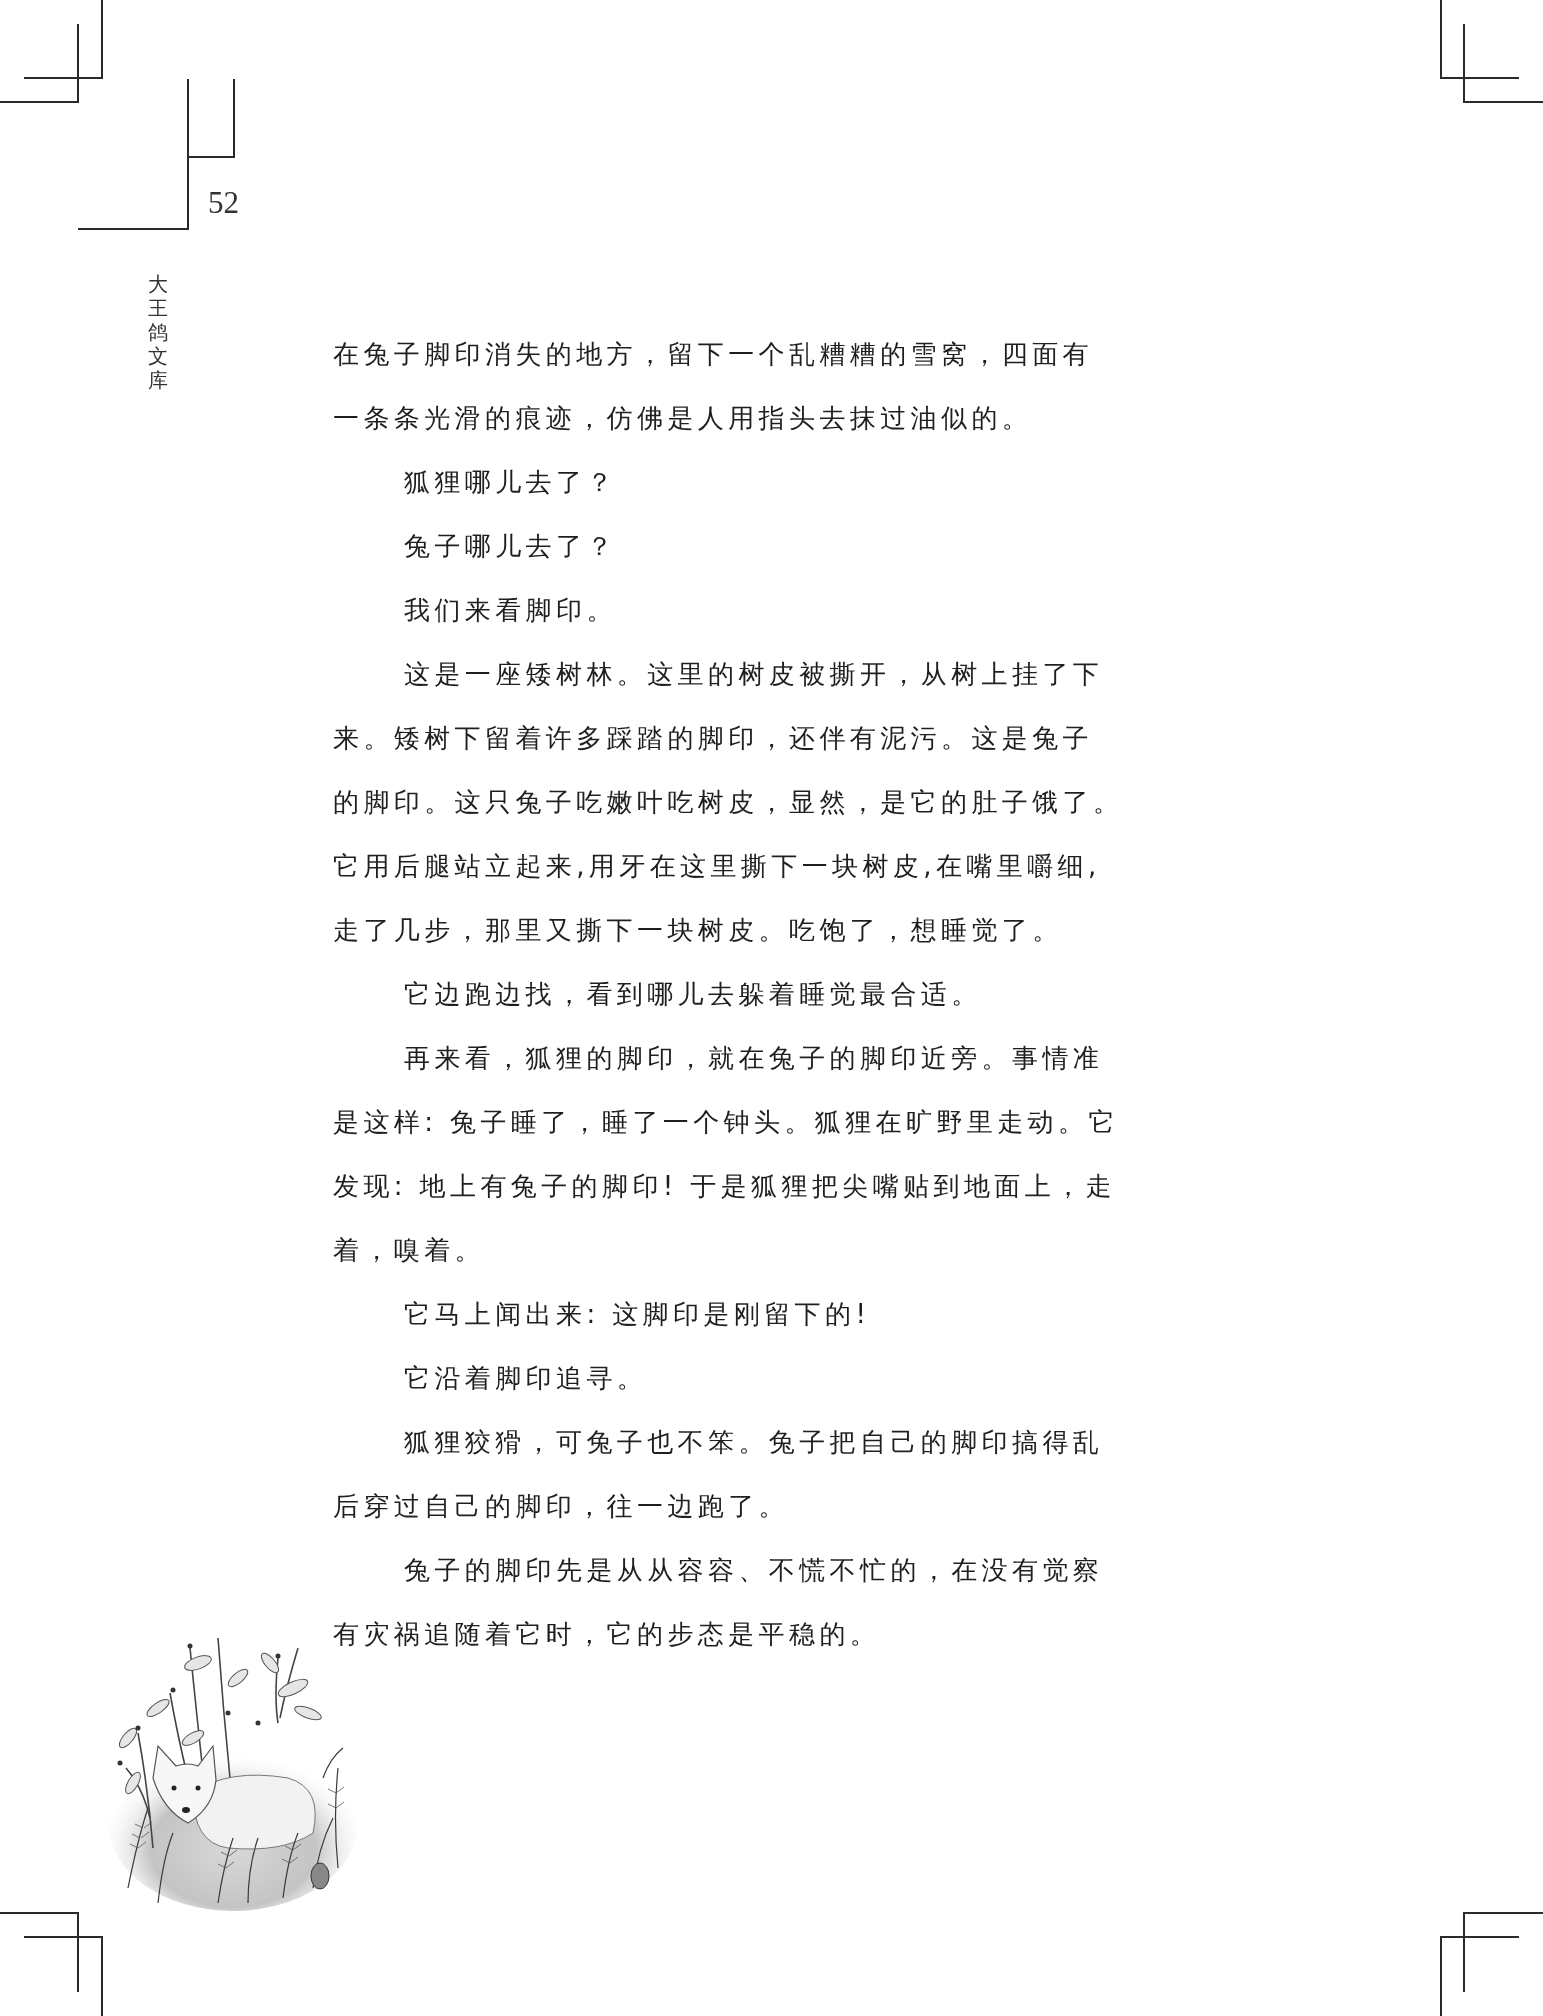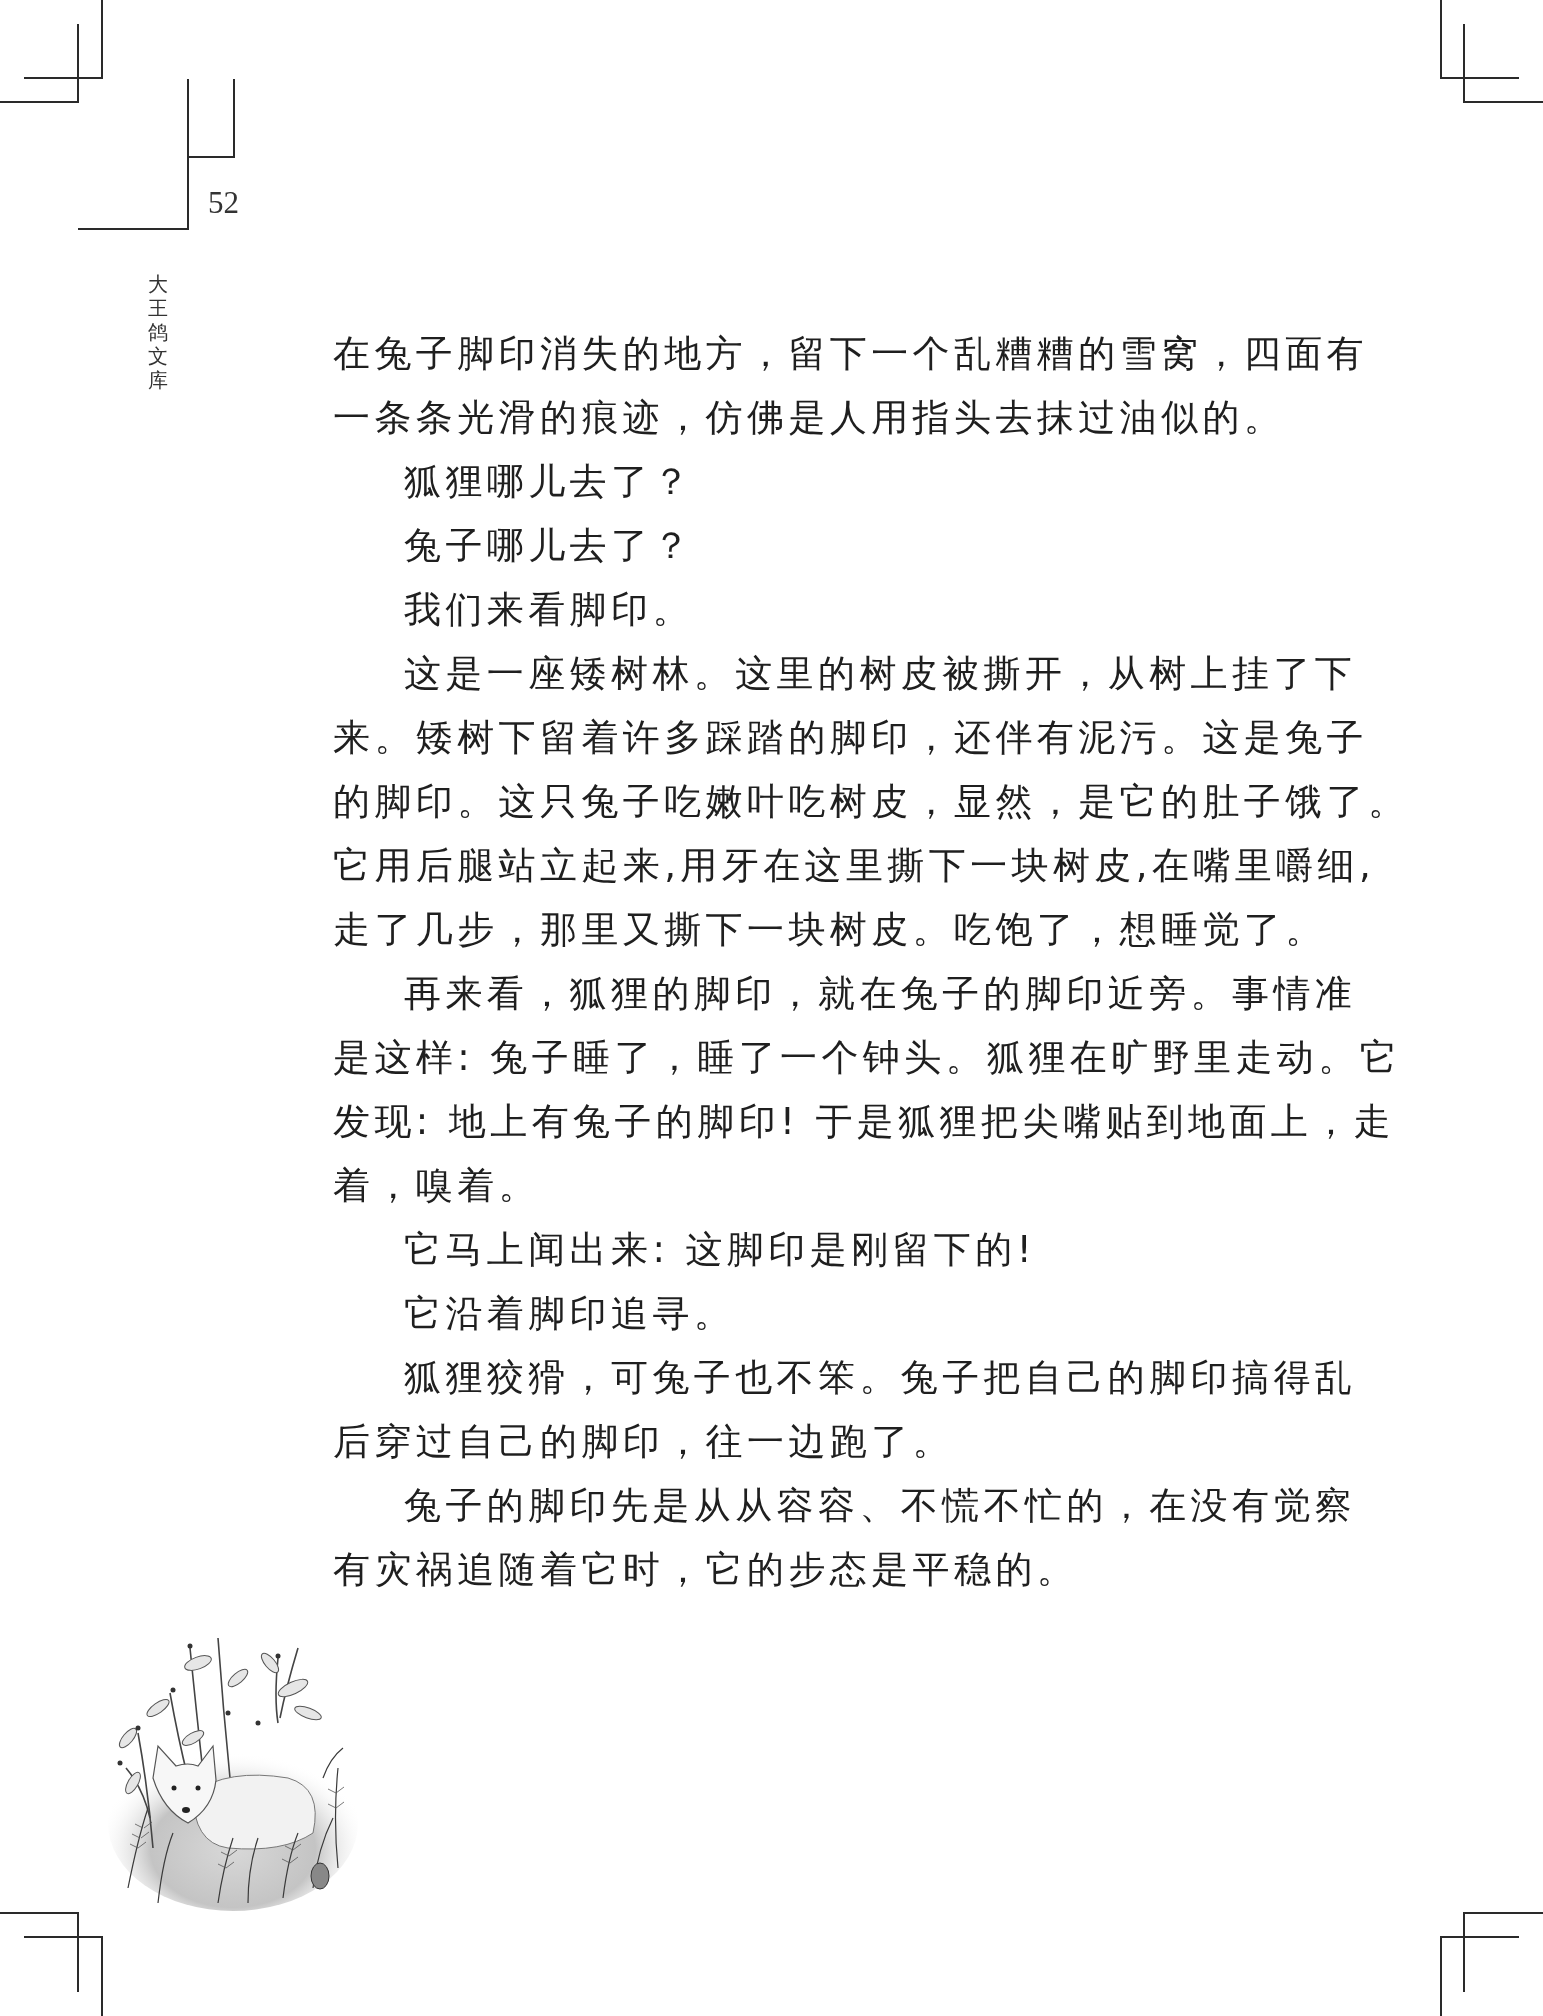--- a/index.html
+++ b/index.html
@@ -48,21 +48,21 @@
       display: block;
       height: 24px;
     }
 
     .body-text {
       position: absolute;
       left: 333px;
       top: 322px;
       width: 880px;
       font-family: "DejaVu Sans", "Liberation Sans", sans-serif;
-      font-size: 37px;
+      font-size: 26px;
       line-height: 64px;
       color: #1f1f1f;
       letter-spacing: 4.4px;
     }
     .body-text p {
       margin: 0;
       padding: 0;
       white-space: nowrap;
       height: 64px;
     }
@@ -120,20 +120,21 @@
   <p>在兔子脚印消失的地方，留下一个乱糟糟的雪窝，四面有</p>
   <p>一条条光滑的痕迹，仿佛是人用指头去抹过油似的。</p>
   <p class="indent">狐狸哪儿去了？</p>
   <p class="indent">兔子哪儿去了？</p>
   <p class="indent">我们来看脚印。</p>
   <p class="indent">这是一座矮树林。这里的树皮被撕开，从树上挂了下</p>
   <p>来。矮树下留着许多踩踏的脚印，还伴有泥污。这是兔子</p>
   <p>的脚印。这只兔子吃嫩叶吃树皮，显然，是它的肚子饿了。</p>
   <p>它用后腿站立起来,用牙在这里撕下一块树皮,在嘴里嚼细,</p>
   <p>走了几步，那里又撕下一块树皮。吃饱了，想睡觉了。</p>
+  <p class="indent">它边跑边找，看到哪儿去躲着睡觉最合适。</p>
   <p class="indent">再来看，狐狸的脚印，就在兔子的脚印近旁。事情准</p>
   <p>是这样: 兔子睡了，睡了一个钟头。狐狸在旷野里走动。它</p>
   <p>发现: 地上有兔子的脚印! 于是狐狸把尖嘴贴到地面上，走</p>
   <p>着，嗅着。</p>
   <p class="indent">它马上闻出来: 这脚印是刚留下的!</p>
   <p class="indent">它沿着脚印追寻。</p>
   <p class="indent">狐狸狡猾，可兔子也不笨。兔子把自己的脚印搞得乱</p>
   <p>后穿过自己的脚印，往一边跑了。</p>
   <p class="indent">兔子的脚印先是从从容容、不慌不忙的，在没有觉察</p>
   <p>有灾祸追随着它时，它的步态是平稳的。</p>

